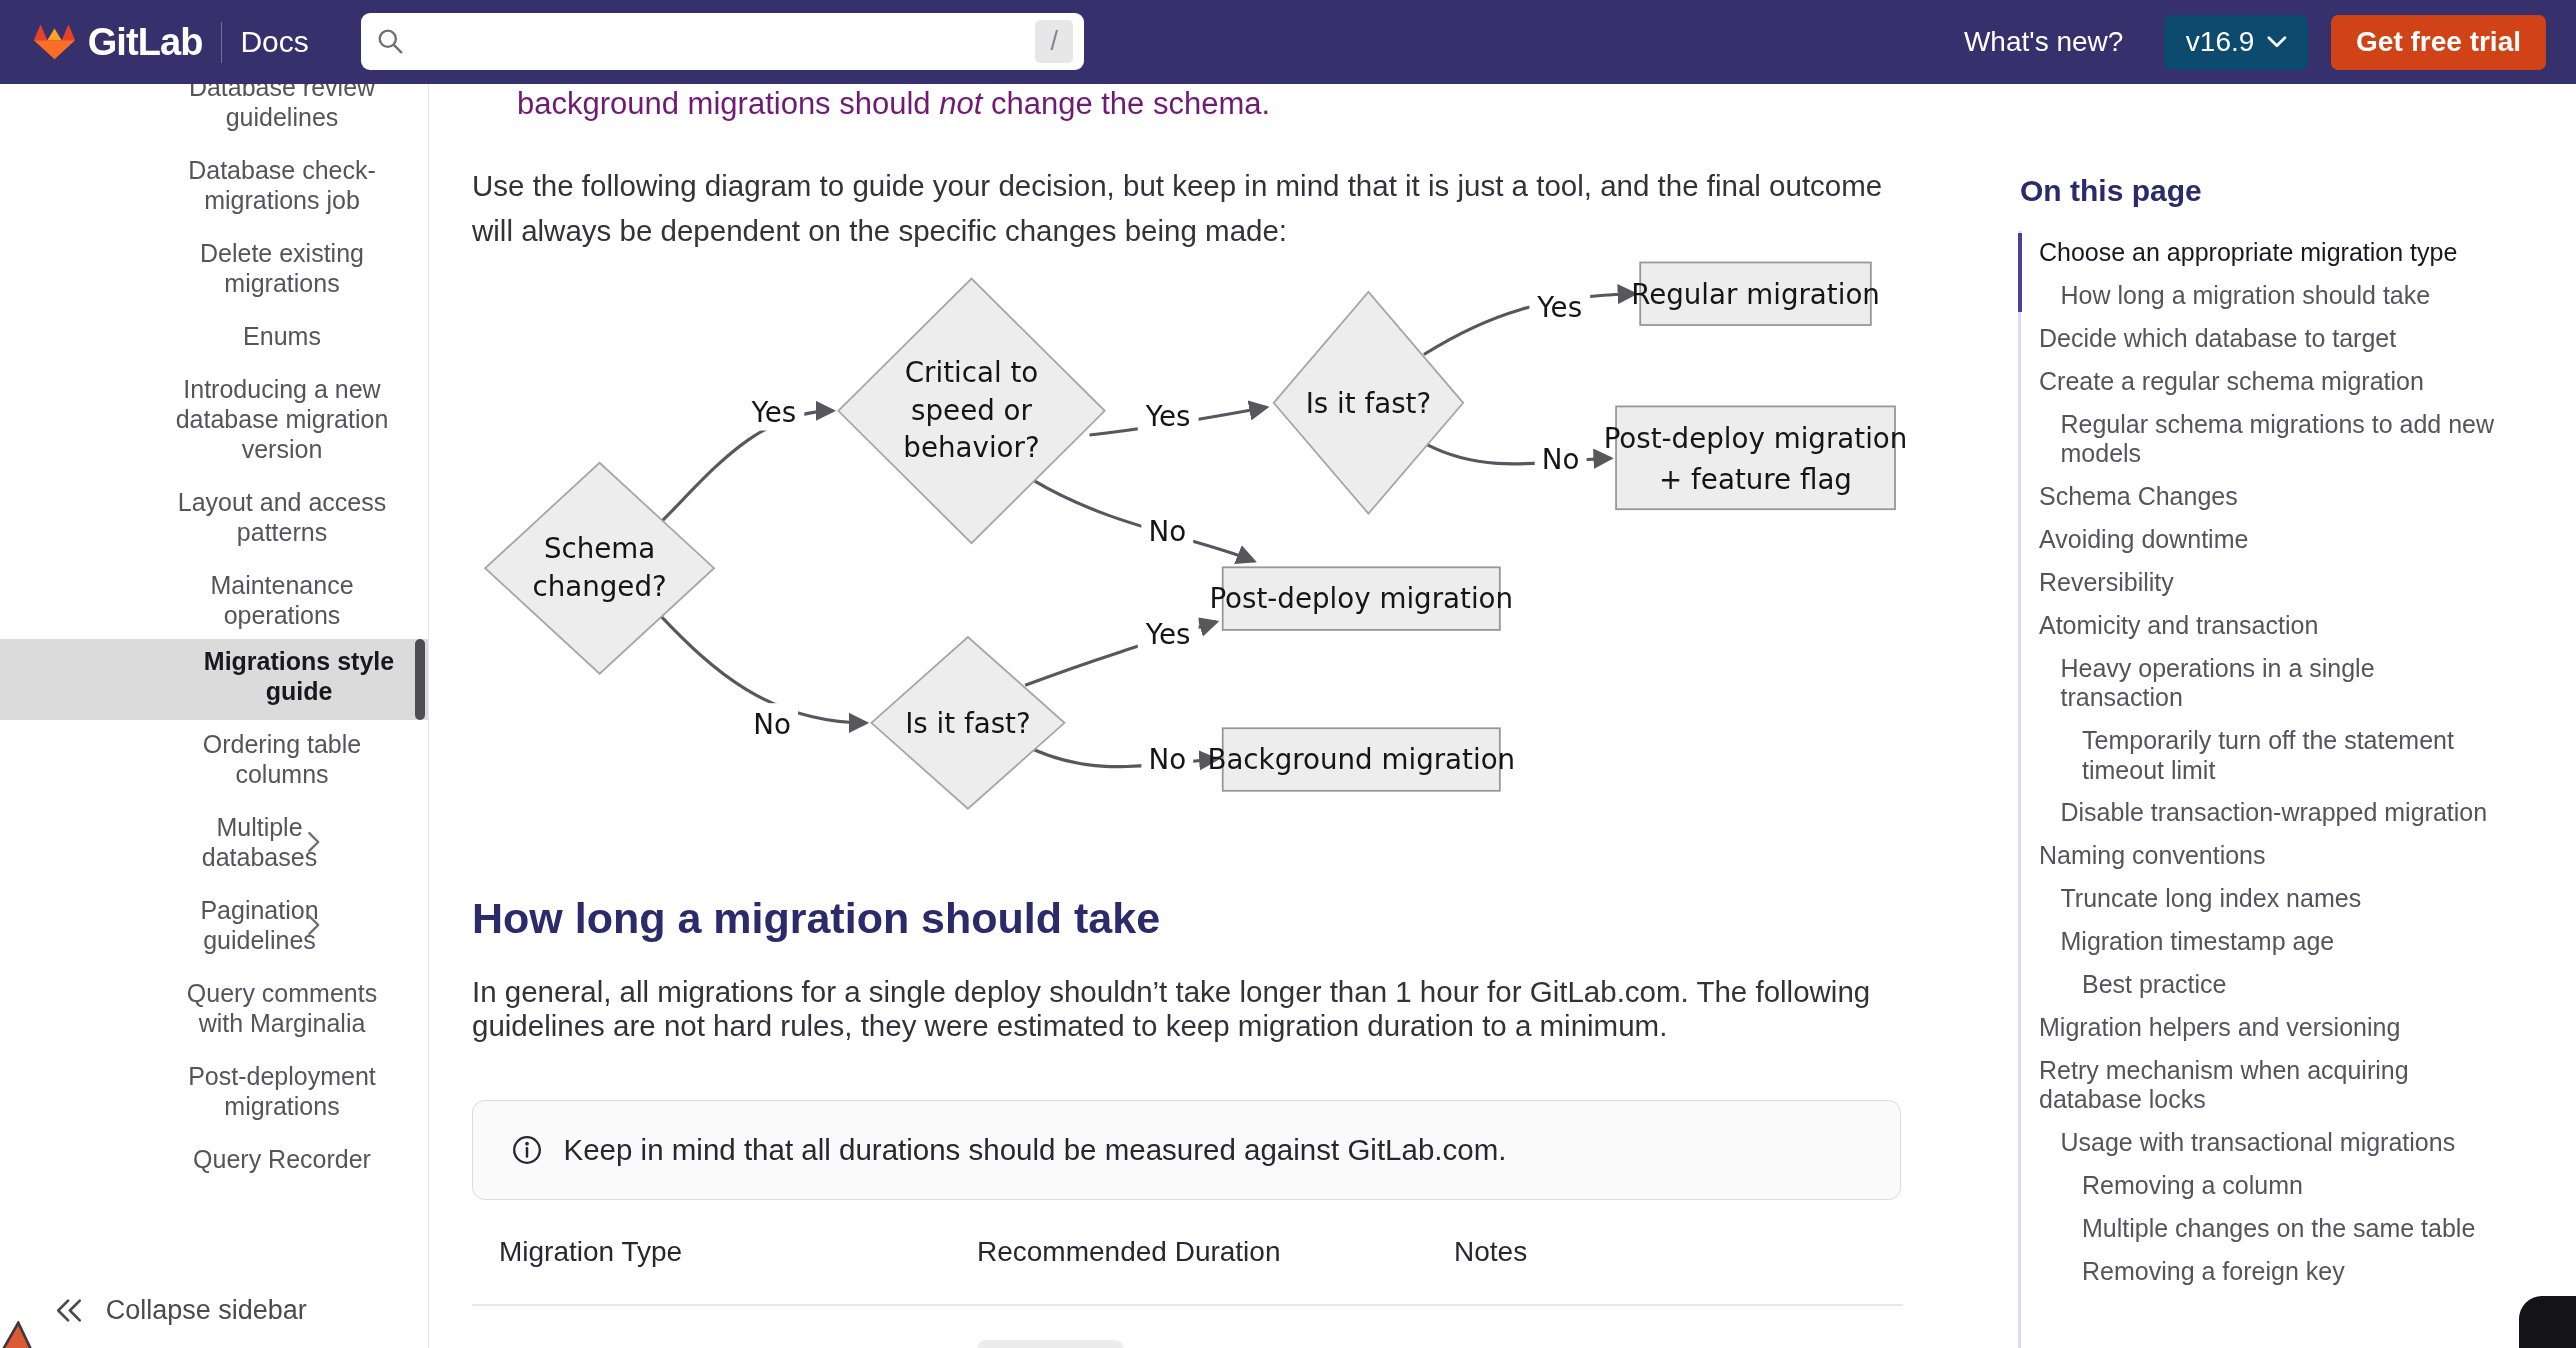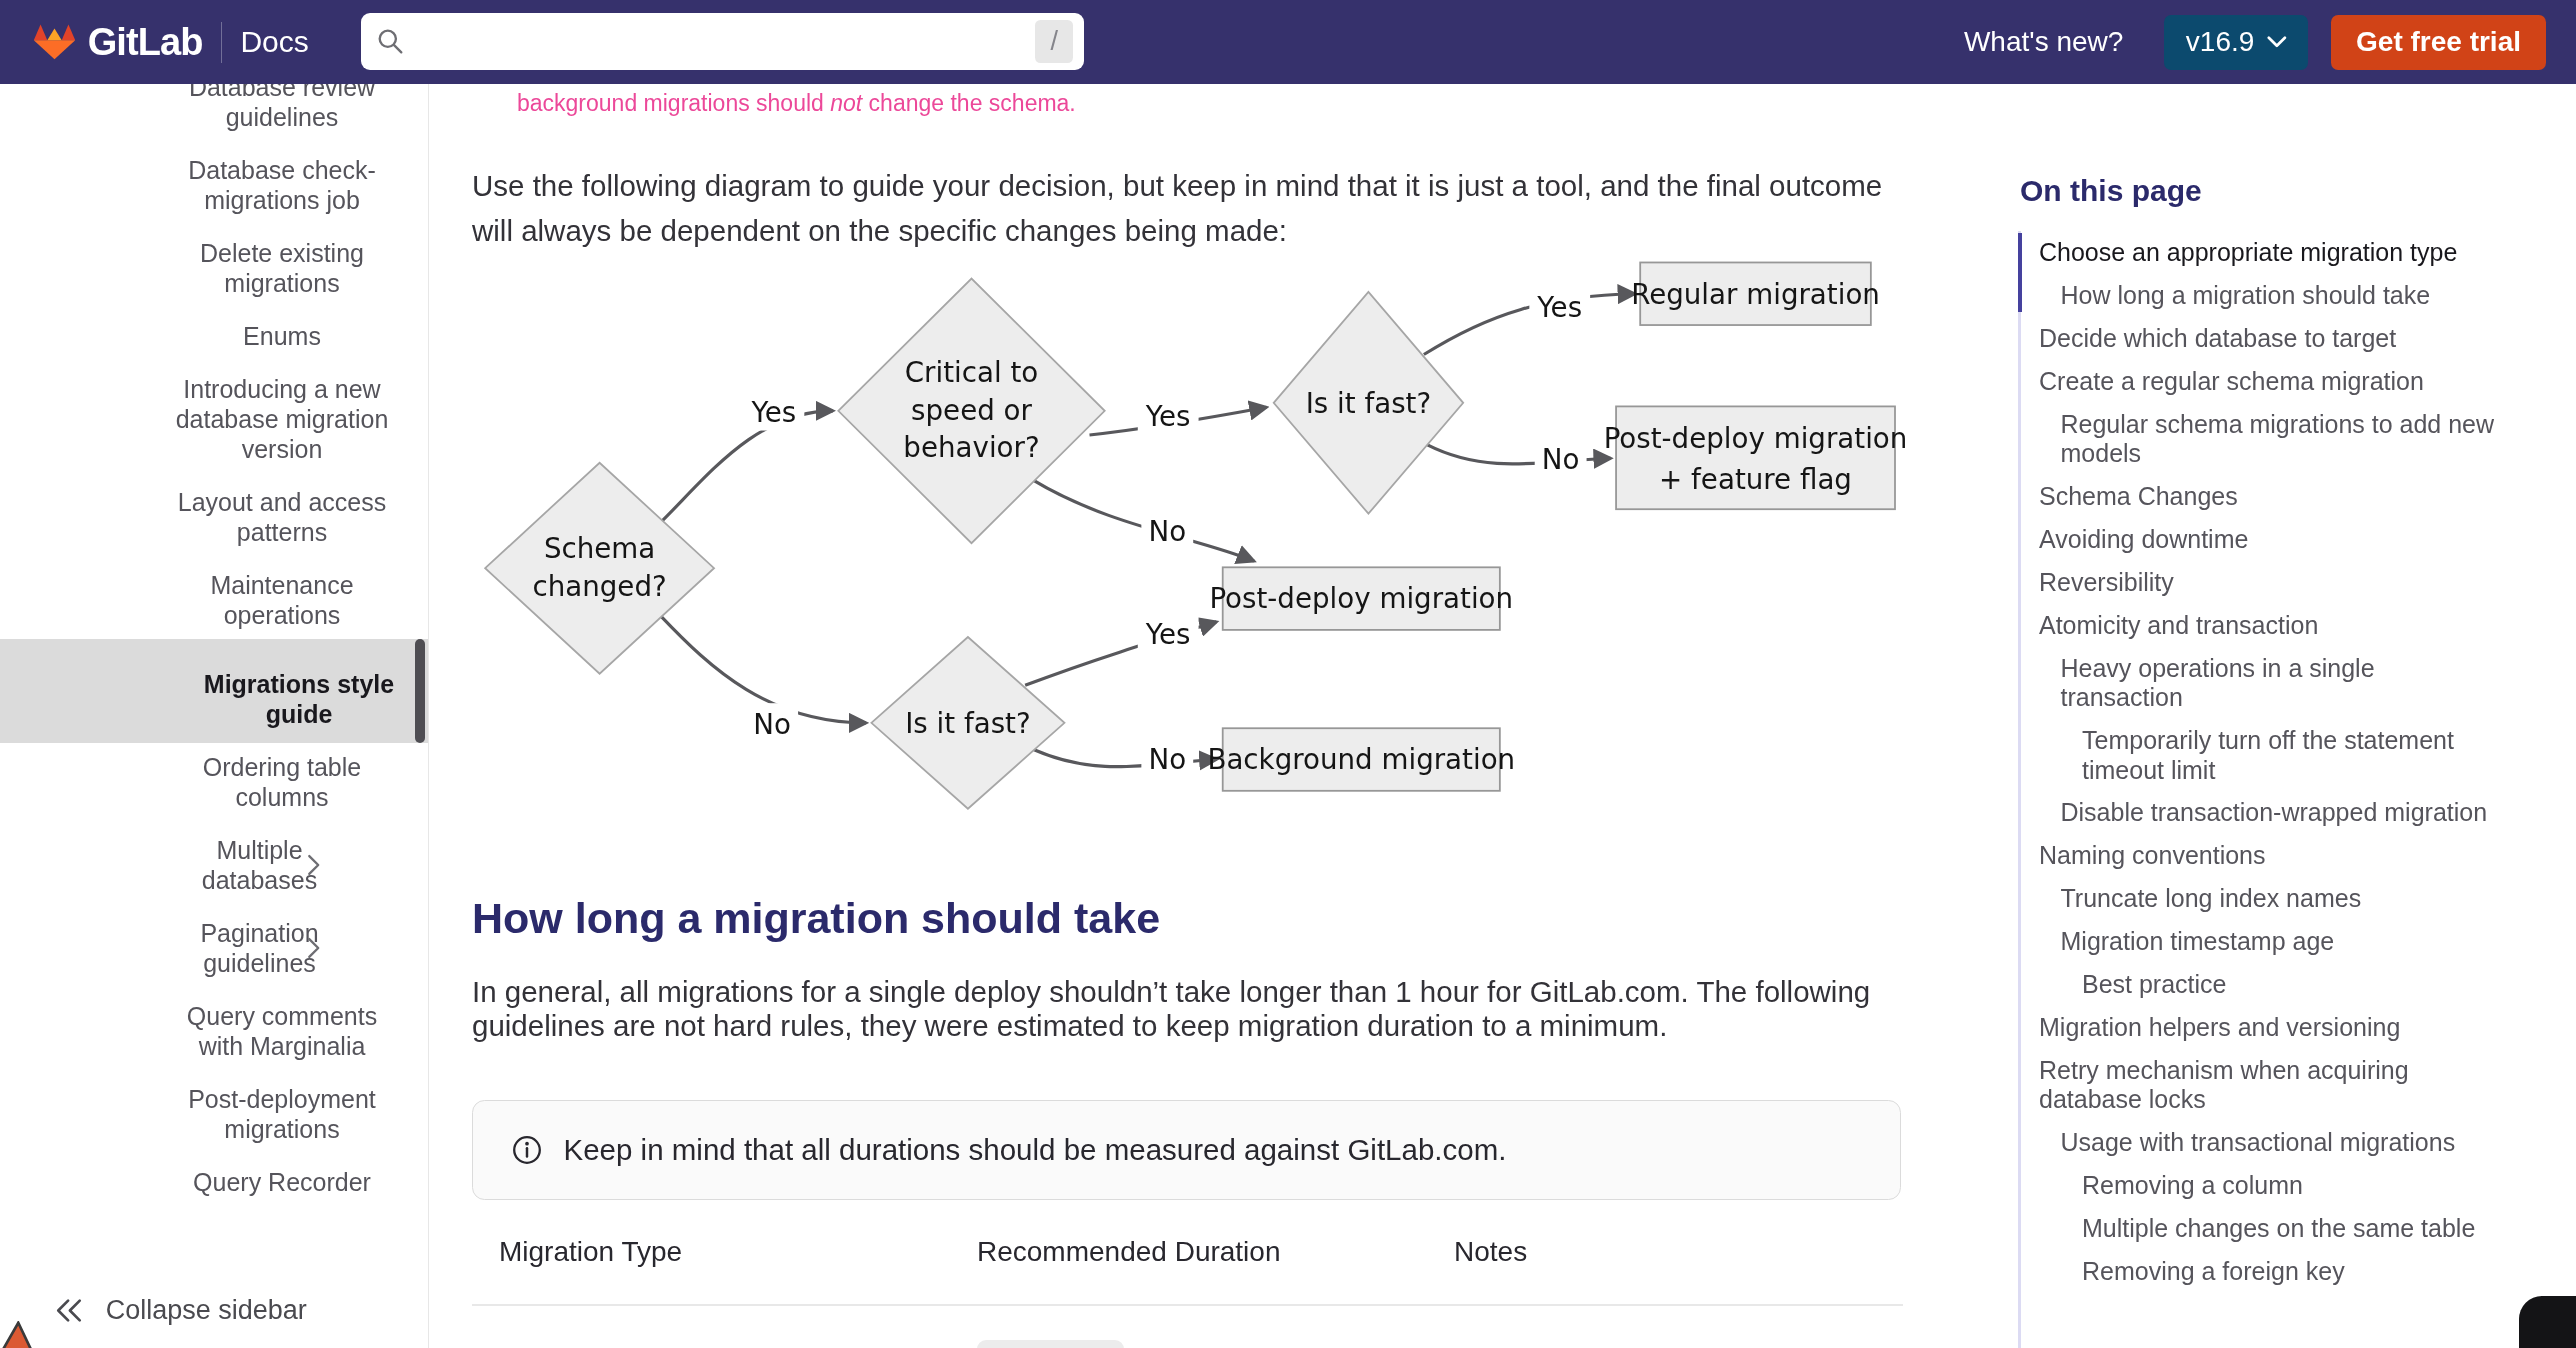--- a/index.html
+++ b/index.html
@@ -19,30 +19,30 @@
   .nav-right { margin-left: auto; margin-right: 30px; display: flex; align-items: center; }
   .whats-new { color: #fff; font-size: 28px; cursor: pointer; }
   .version-btn { margin-left: 41px; background: #0c4a6e; border-radius: 7.2px; height: 55px; padding: 0 21.5px; display: flex; align-items: center; color: #fff; font-size: 28px; gap: 12.5px; cursor: pointer; }
   .cta-btn { margin-left: 23px; background: #D14317; border-radius: 7.2px; height: 55px; padding: 0 25px; display: flex; align-items: center; color: #fff; font-size: 28px; font-weight: 700; cursor: pointer; }
 
   
   .sidebar { position: absolute; top: 84px; left: 0; width: 429px; bottom: 0; border-right: 1.8px solid #E7E7E7; overflow: hidden; background: #fff; z-index: 5; }
   .side-list { margin-top: -12.5px; }
   .side-item { position: relative; display: block; width: 394px; padding-left: 170px; margin-bottom: 23px; font-size: 25px; line-height: 30px; color: #55545B; text-decoration: none; text-align: center; }
   .side-item.chev { width: 349px; }
-  .side-item.active { width: 428px; background: #DBDBDB; color: #19181D; font-weight: 700; padding-top: 30px; padding-bottom: 13.4px; margin-top: -13.4px; margin-bottom: 9.8px; }
+  .side-item.active { width: 428px; background: #DBDBDB; color: #19181D; font-weight: 700; padding-top: 7px; padding-bottom: 13.4px; margin-top: -13.4px; margin-bottom: 9.8px; }
   .side-chevron { position: absolute; right: -143px; top: 50%; transform: translateY(-50%); }
   .side-item.chev .side-chevron { right: 25px; }
   .thumb { position: absolute; right: 2.7px; top: 0; bottom: 0; width: 10.7px; background: #4E4D52; border-radius: 6.3px; }
   .collapse { position: absolute; left: 52px; bottom: 23px; display: flex; align-items: center; cursor: pointer; }
   .collapse-label { font-size: 27px; color: #4A4A4F; margin-left: 19.7px; }
 
   
   .main { position: absolute; left: 431px; top: 84px; right: 0; bottom: 0; overflow: hidden; background: #fff; }
-  .intro { position: absolute; left: 86px; top: -1.8px; font-size: 23px; line-height: 43px; white-space: nowrap; color: #ec4899; }
+  .intro { position: absolute; left: 86px; top: -1.8px; font-size: 31px; line-height: 43px; white-space: nowrap; color: #701a75; }
   .intro em { font-style: italic; }
   .para1 { position: absolute; left: 41px; top: 79px; width: 1431px; font-size: 29.5px; line-height: 45px; color: #333238; }
   .flow { position: absolute; left: 52px; top: 174px; }
   .flow text { font-family: "DejaVu Sans", sans-serif; font-size: 31px; fill: #151515; }
   .flow .node-shape { fill: #EDEDED; stroke: #A6A6A6; stroke-width: 2; }
   .flow .node-box { fill: #EDEDED; stroke: #979797; stroke-width: 2; }
   .flow .edge { fill: none; stroke: #58585C; stroke-width: 3.5; }
   .flow .lbl-bg { fill: #FFFFFF; }
   .h2 { position: absolute; left: 41px; top: 810px; font-size: 43px; font-weight: 700; color: #2B2A6B; }
   .para2 { position: absolute; left: 41px; top: 891px; width: 1431px; font-size: 29.5px; line-height: 34px; color: #333238; }

